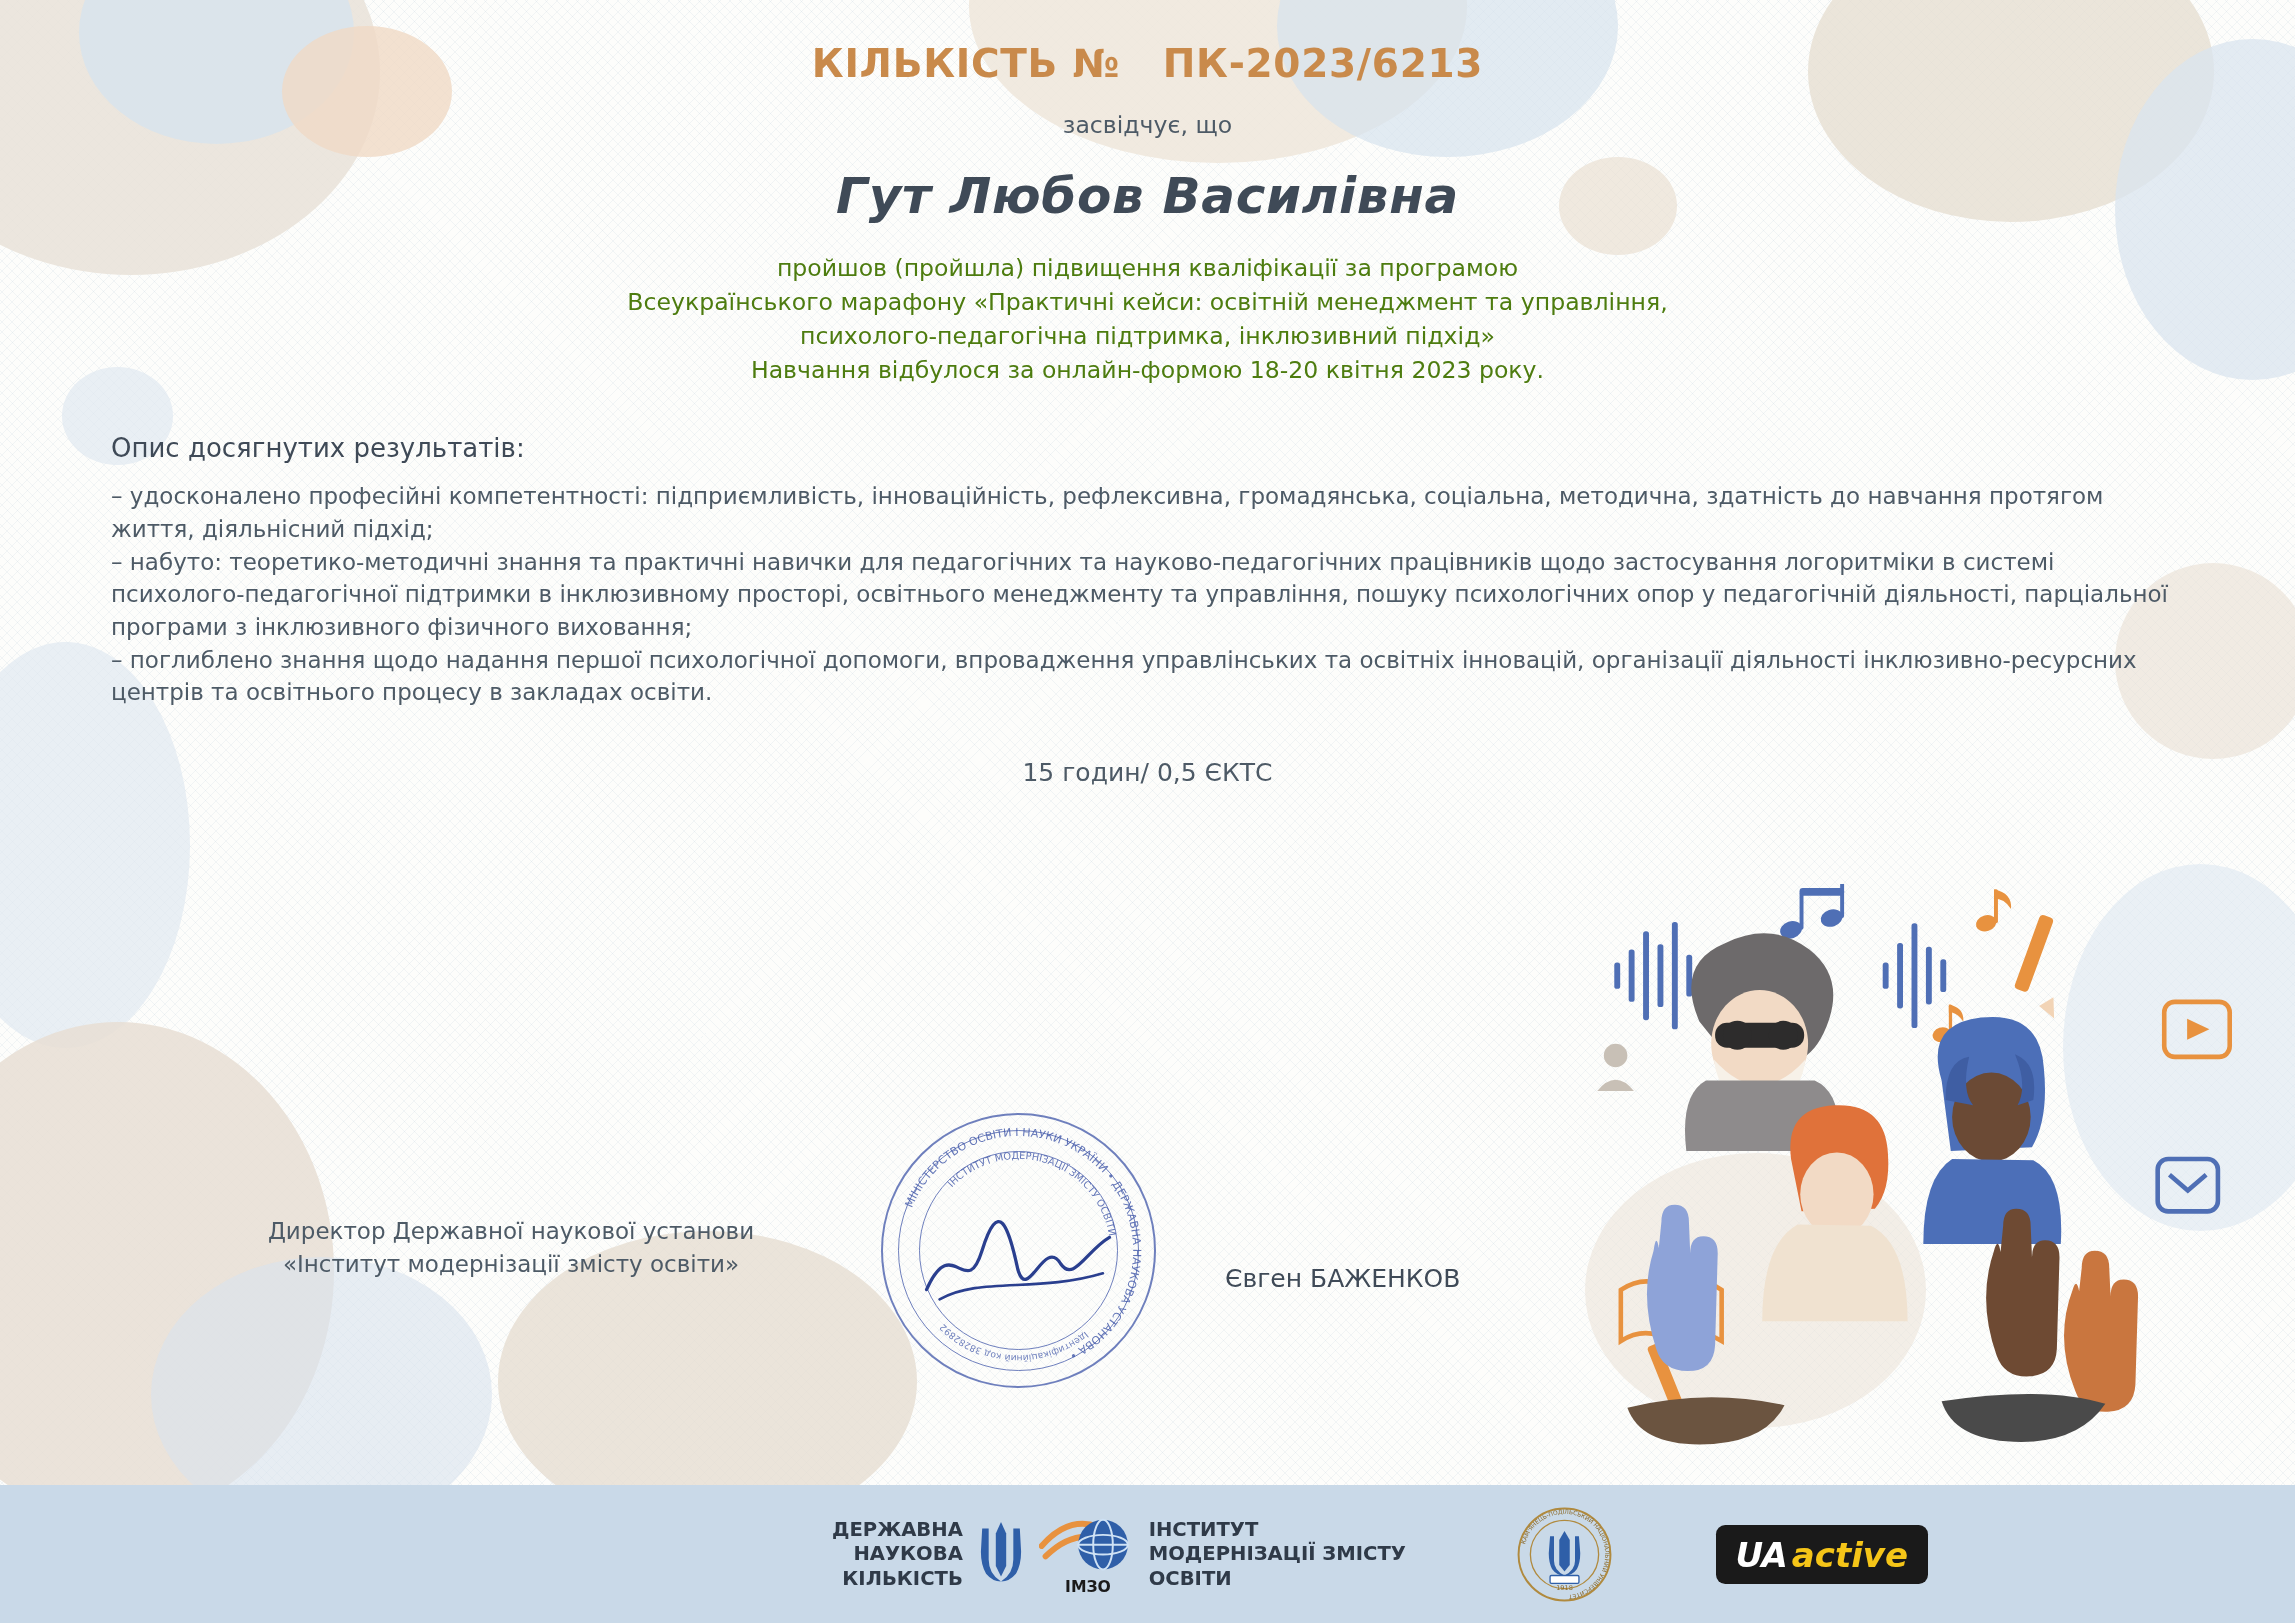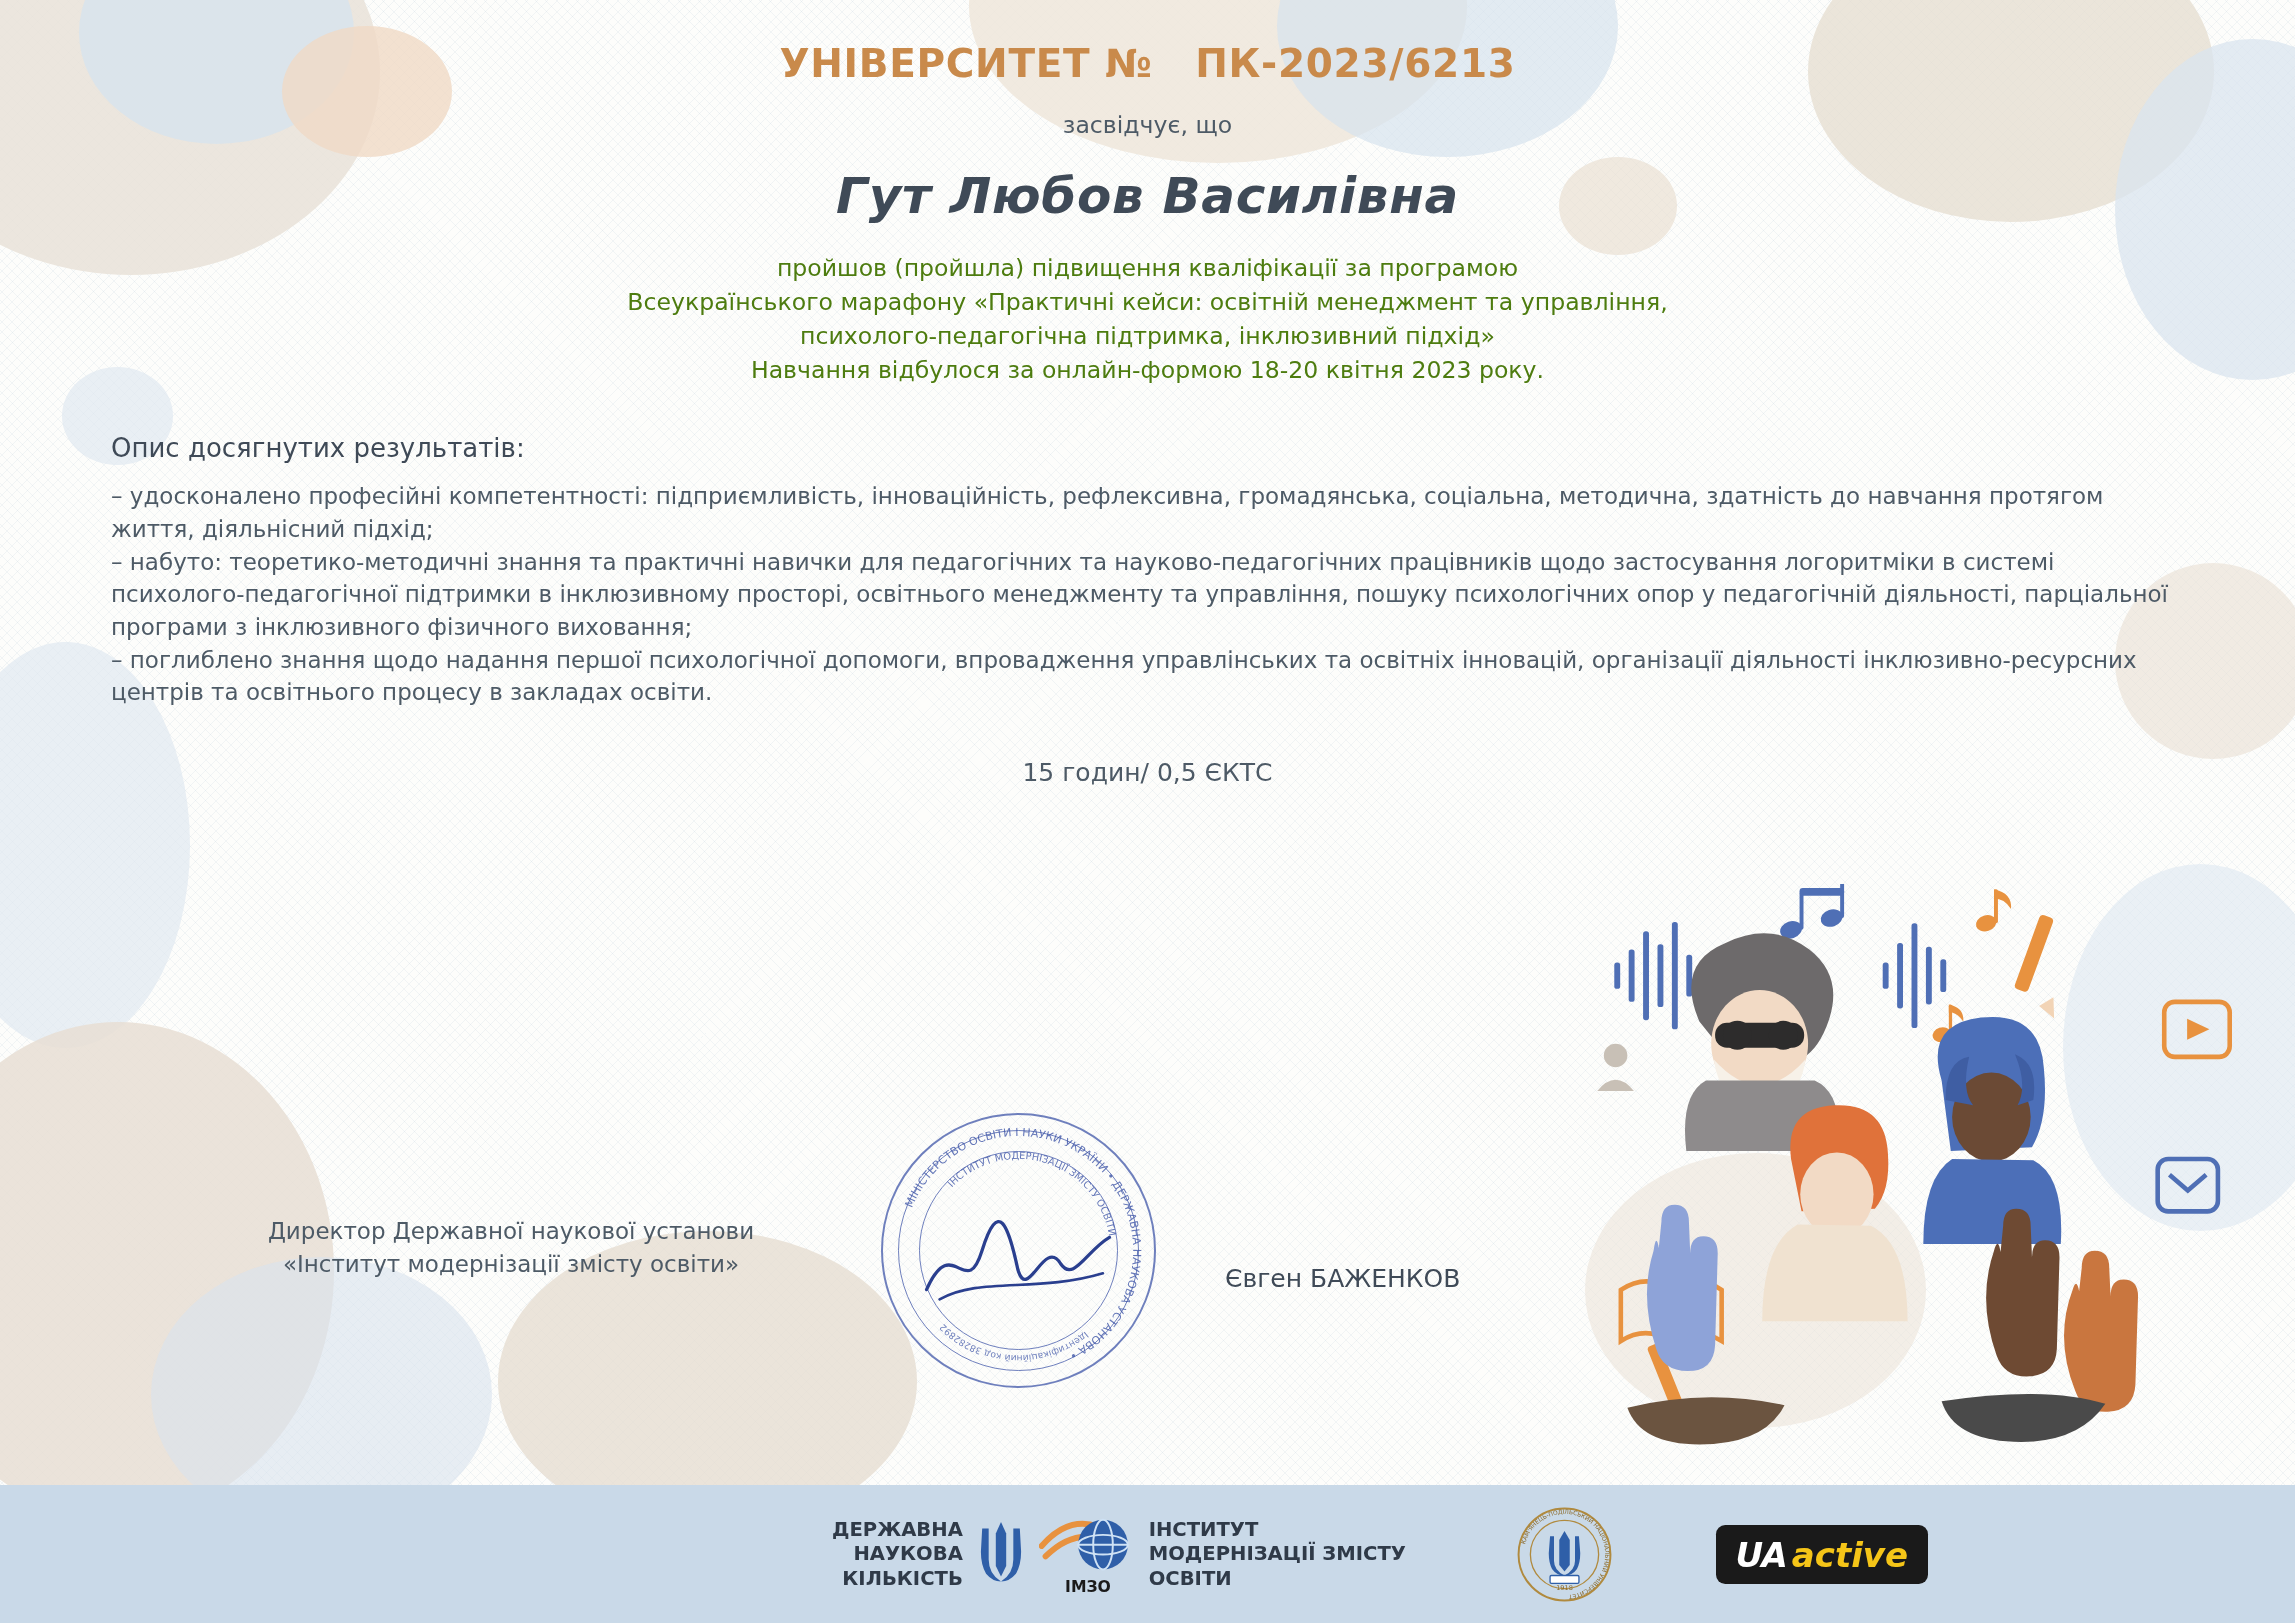--- a/index.html
+++ b/index.html
@@ -184,21 +184,21 @@
     <div class="blob" style="left:1585px; top:1153px; width:341px; height:275px; background:#ede5db; opacity:.6;"></div>
     <div class="blob" style="left:2063px; top:864px; width:275px; height:367px; background:#dde7f1; opacity:.6;"></div>
     <div class="blob" style="left:2115px; top:563px; width:196px; height:196px; background:#eadfd3; opacity:.6;"></div>
     <div class="blob" style="left:1559px; top:157px; width:118px; height:98px; background:#e9dfd3; opacity:.7;"></div>
     <div class="blob" style="left:62px; top:367px; width:111px; height:98px; background:#dfe8f1; opacity:.7;"></div>
   </div>
 
   <div class="content">
 
     <div class="title">
-      <span>УНІВЕРСИТЕТ №</span>
+      <span>КІЛЬКІСТЬ №</span>
       &nbsp;
       <span class="num">ПК-2023/6213</span>
     </div>
 
     <div class="subtitle">засвідчує, що</div>
 
     <div class="recipient">Гут Любов Василівна</div>
 
     <div class="program">
       <div>пройшов (пройшла) підвищення кваліфікації за програмою</div>

